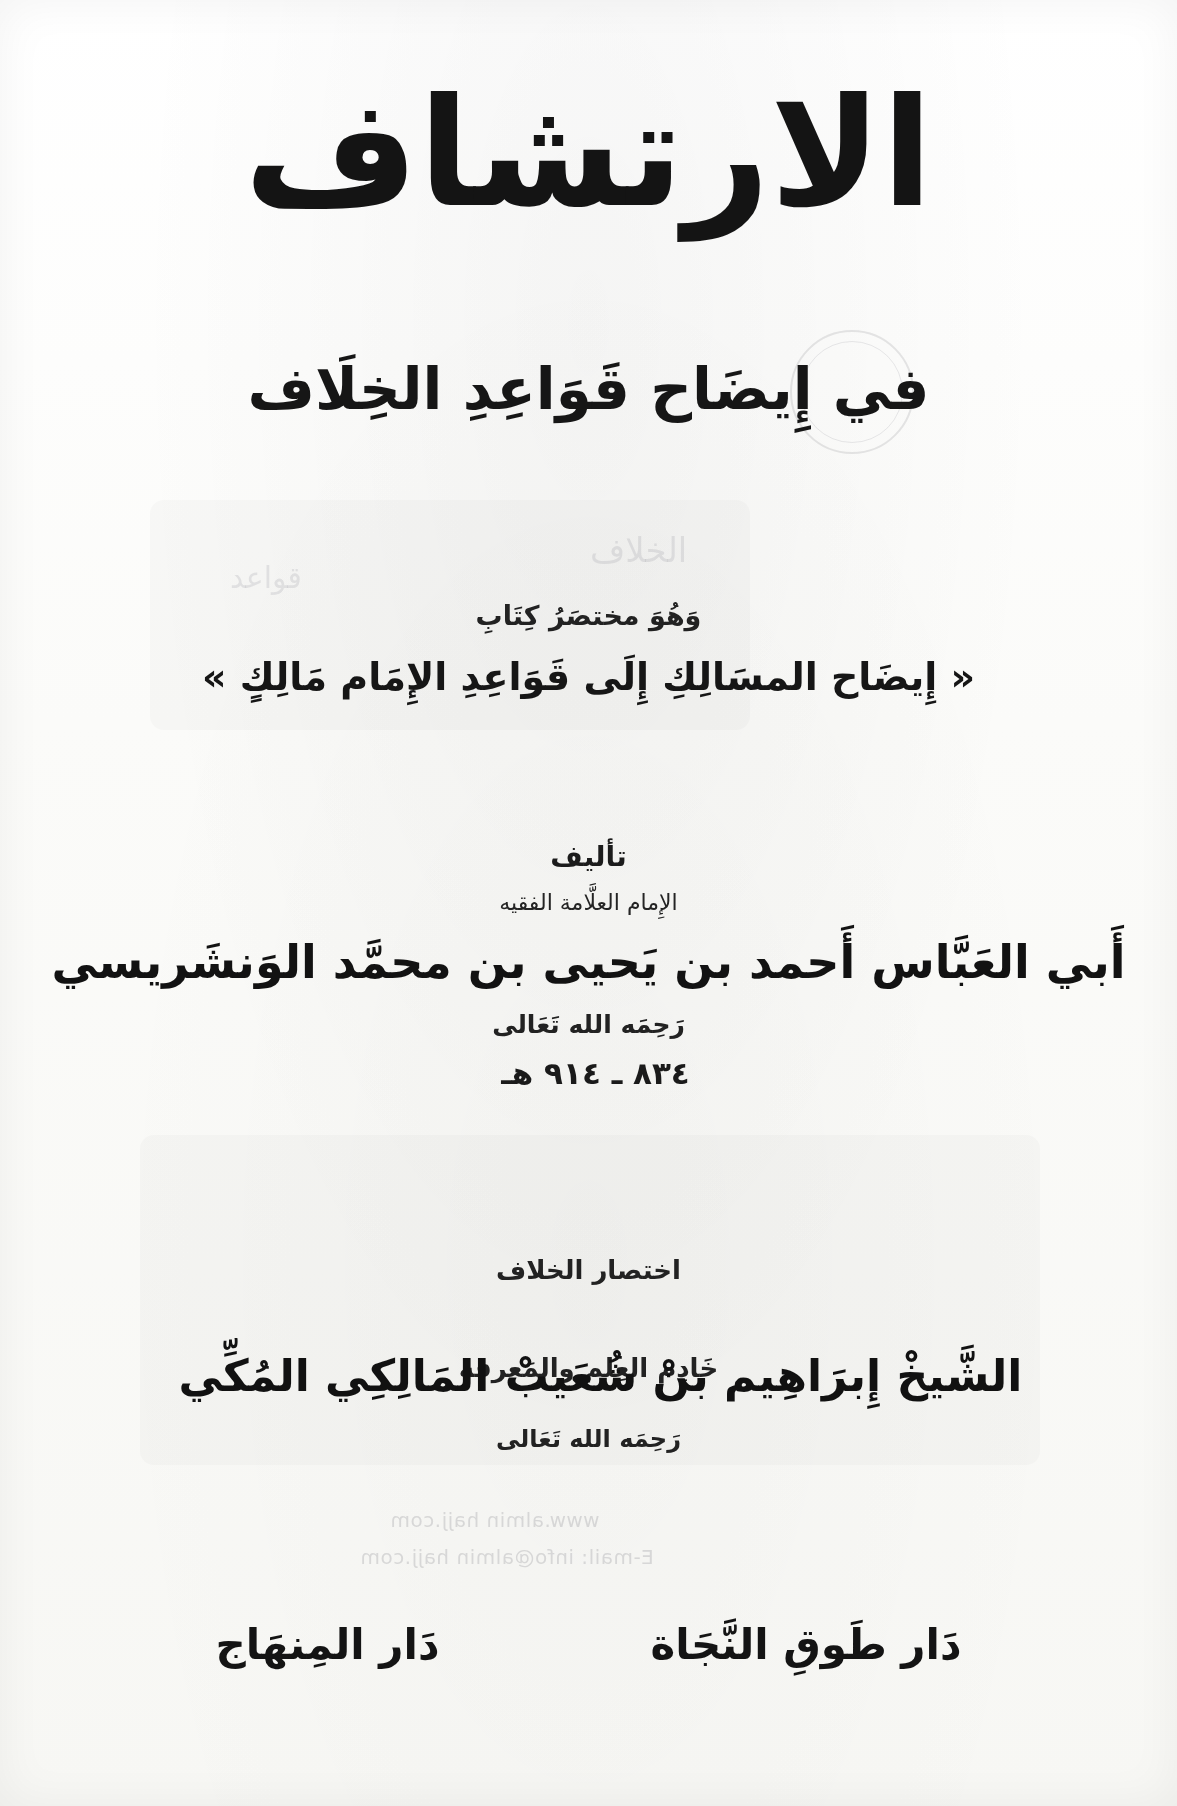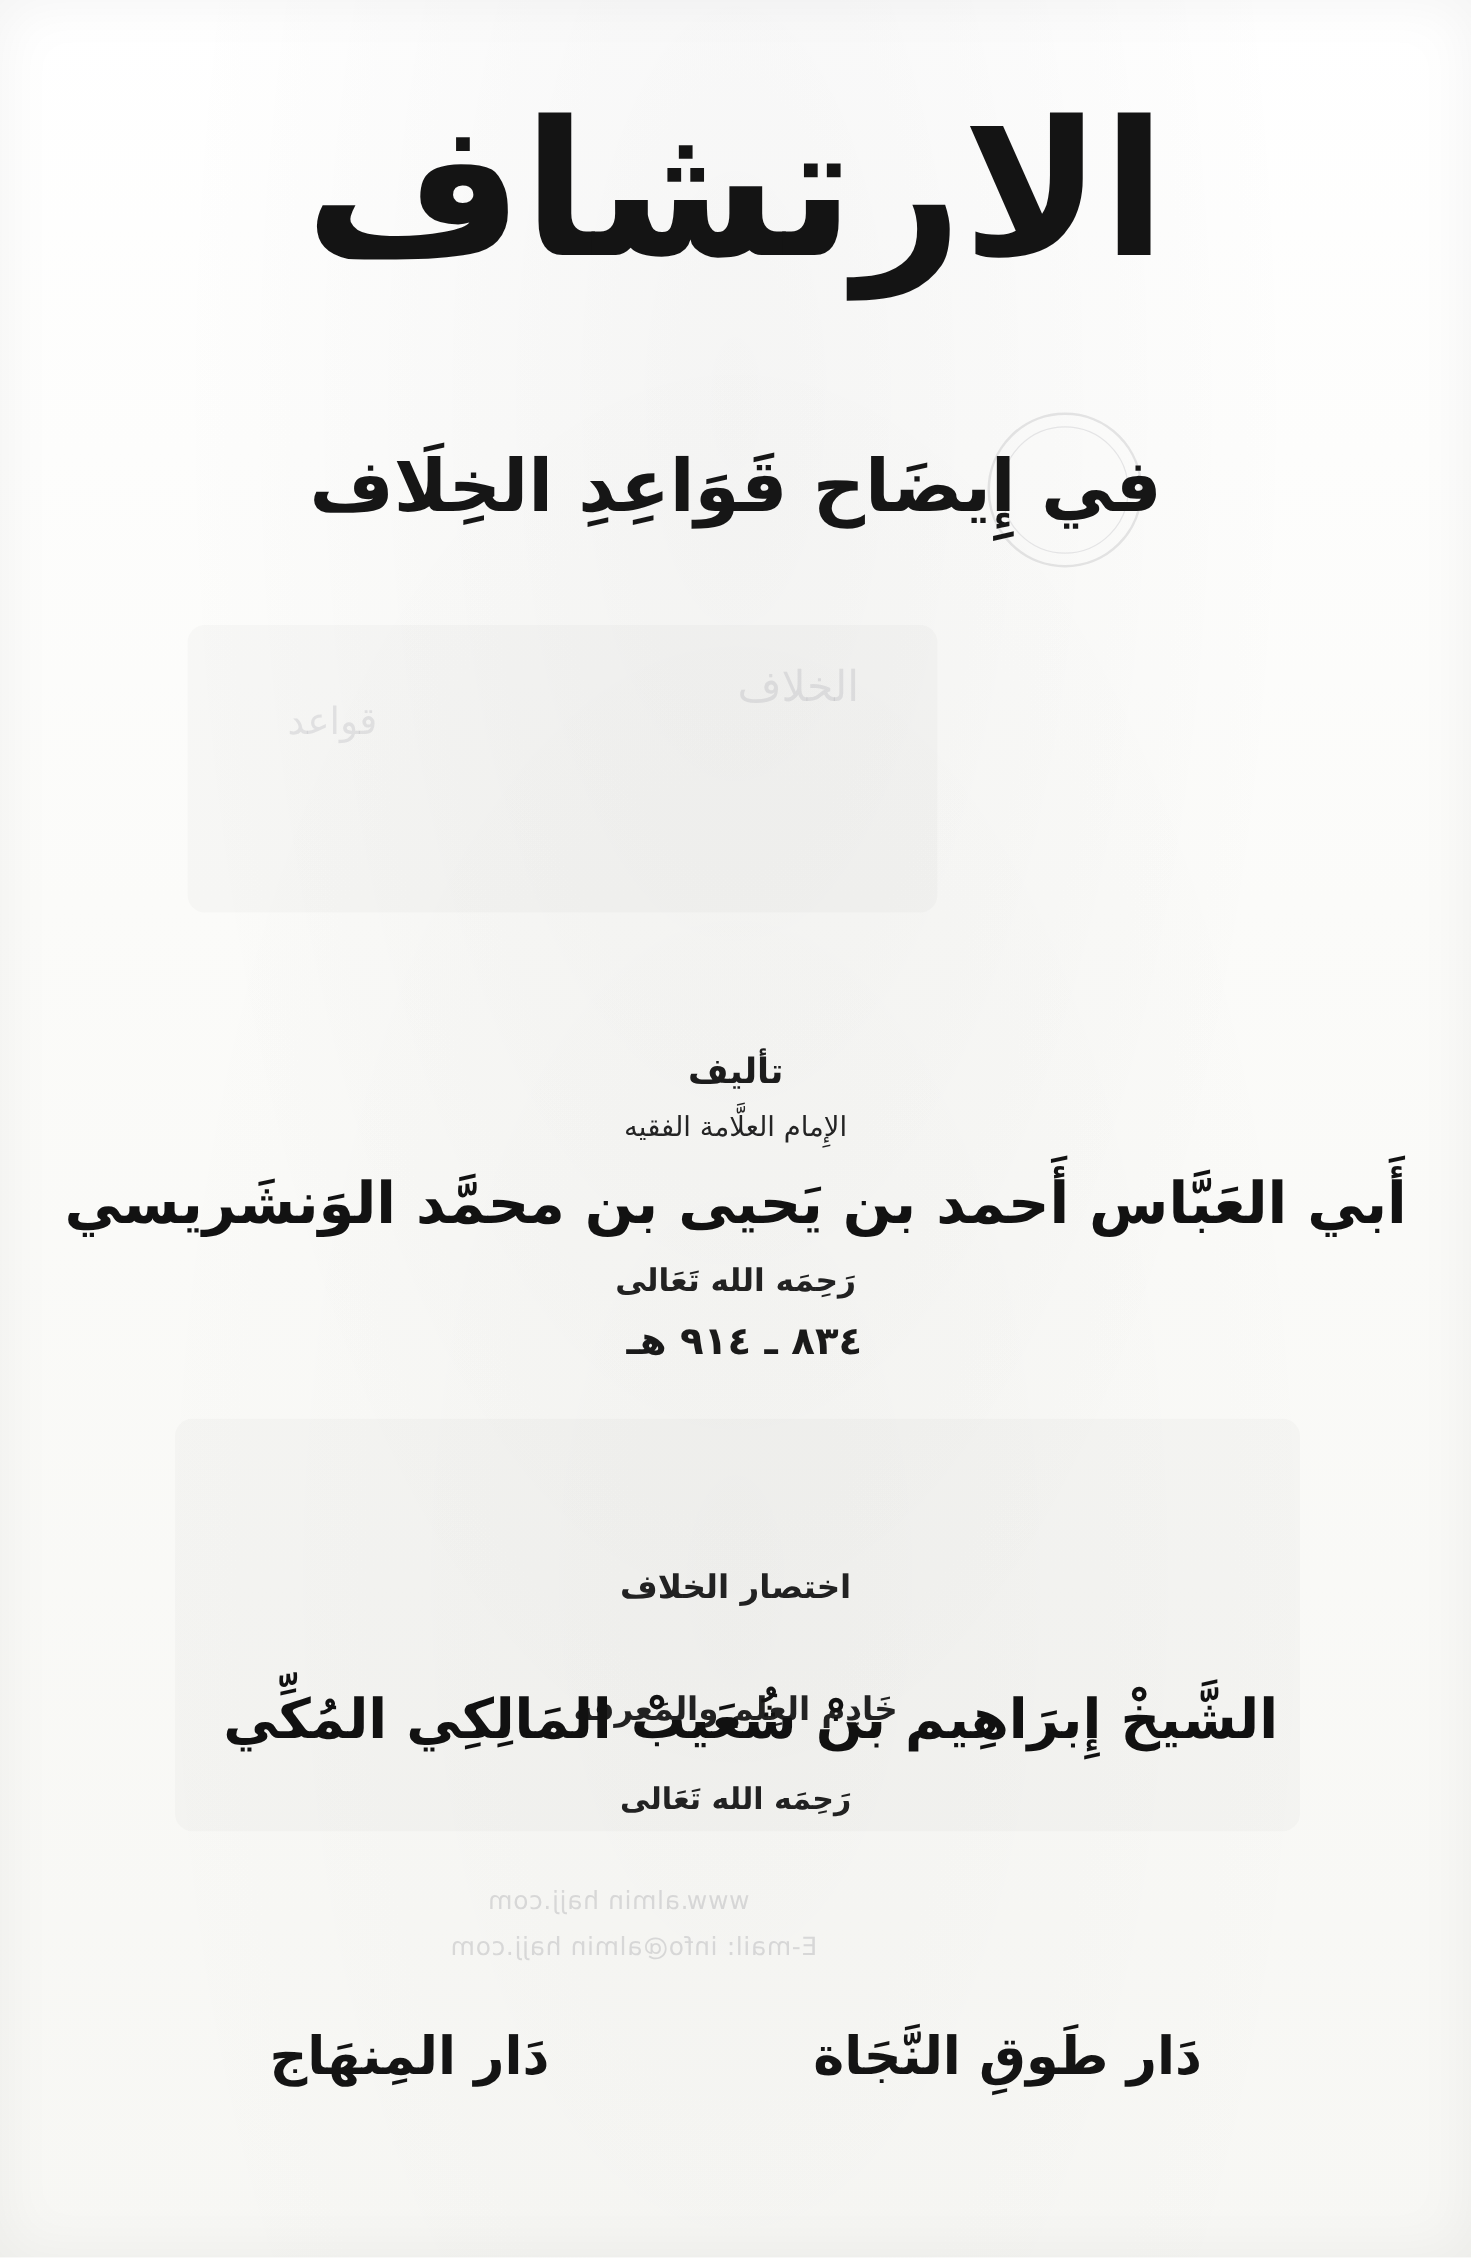--- a/index.html
+++ b/index.html
@@ -253,20 +253,22 @@
 
   <div class="bleed-latin" style="left:390px; top:1508px;">www.almin hajj.com</div>
   <div class="bleed-latin" style="left:360px; top:1545px;">E-mail: info@almin hajj.com</div>
 
   <div class="content">
 
     <div class="title-main">الارتشاف</div>
 
     <div class="title-sub">في إِيضَاح قَوَاعِدِ الخِلَاف</div>
 
+    <div class="origin-lead">وَهُوَ مختصَرُ كِتَابِ</div>
+    <div class="origin-title">« إِيضَاح المسَالِكِ إِلَى قَوَاعِدِ الإِمَام مَالِكٍ »</div>
 
     <div class="by-label">تأليف</div>
     <div class="author-honorific">الإِمام العلَّامة الفقيه</div>
     <div class="author-name">أَبي العَبَّاس أَحمد بن يَحيى بن محمَّد الوَنشَريسي</div>
     <div class="author-prayer">رَحِمَه الله تَعَالى</div>
     <div class="author-dates">٨٣٤ ـ ٩١٤ هـ</div>
 
     <div class="editor-lead">اختصار الخلاف</div>
     <div class="editor-role">خَادِم العِلم والمَعرفة</div>
     <div class="editor-name">الشَّيخْ إِبرَاهِيم بنْ شُعَيبْ المَالِكِي المُكِّي</div>

